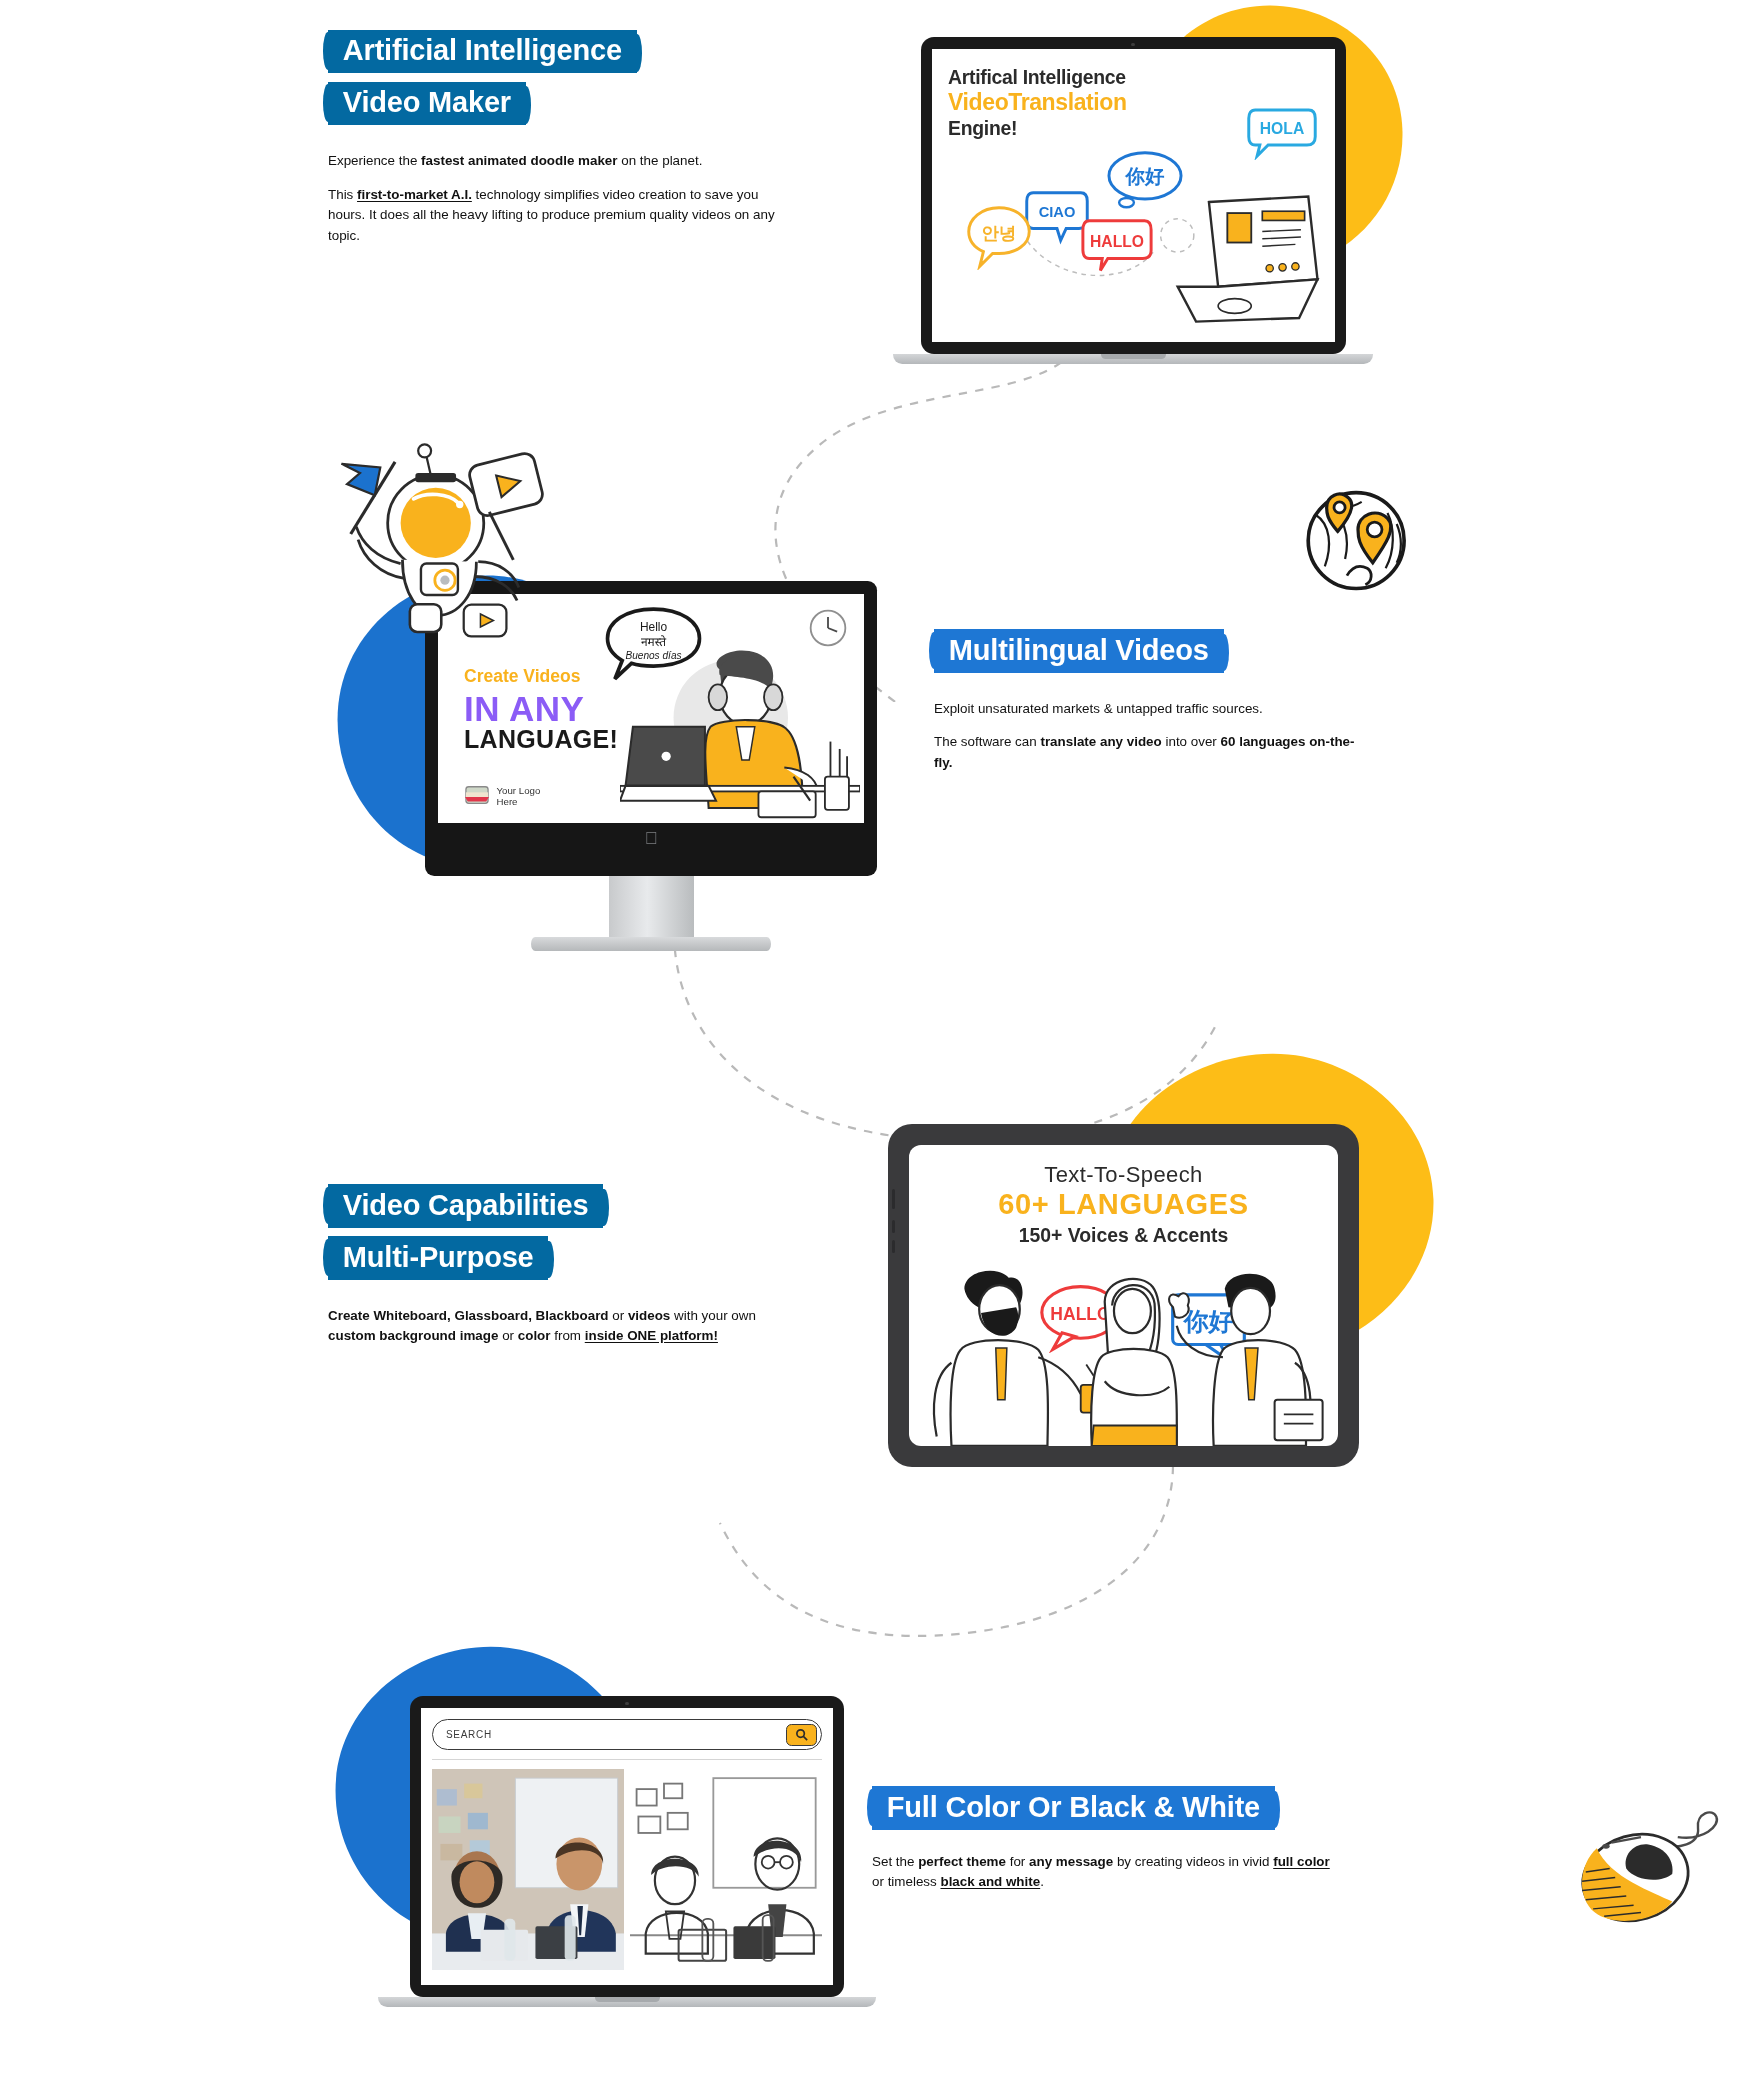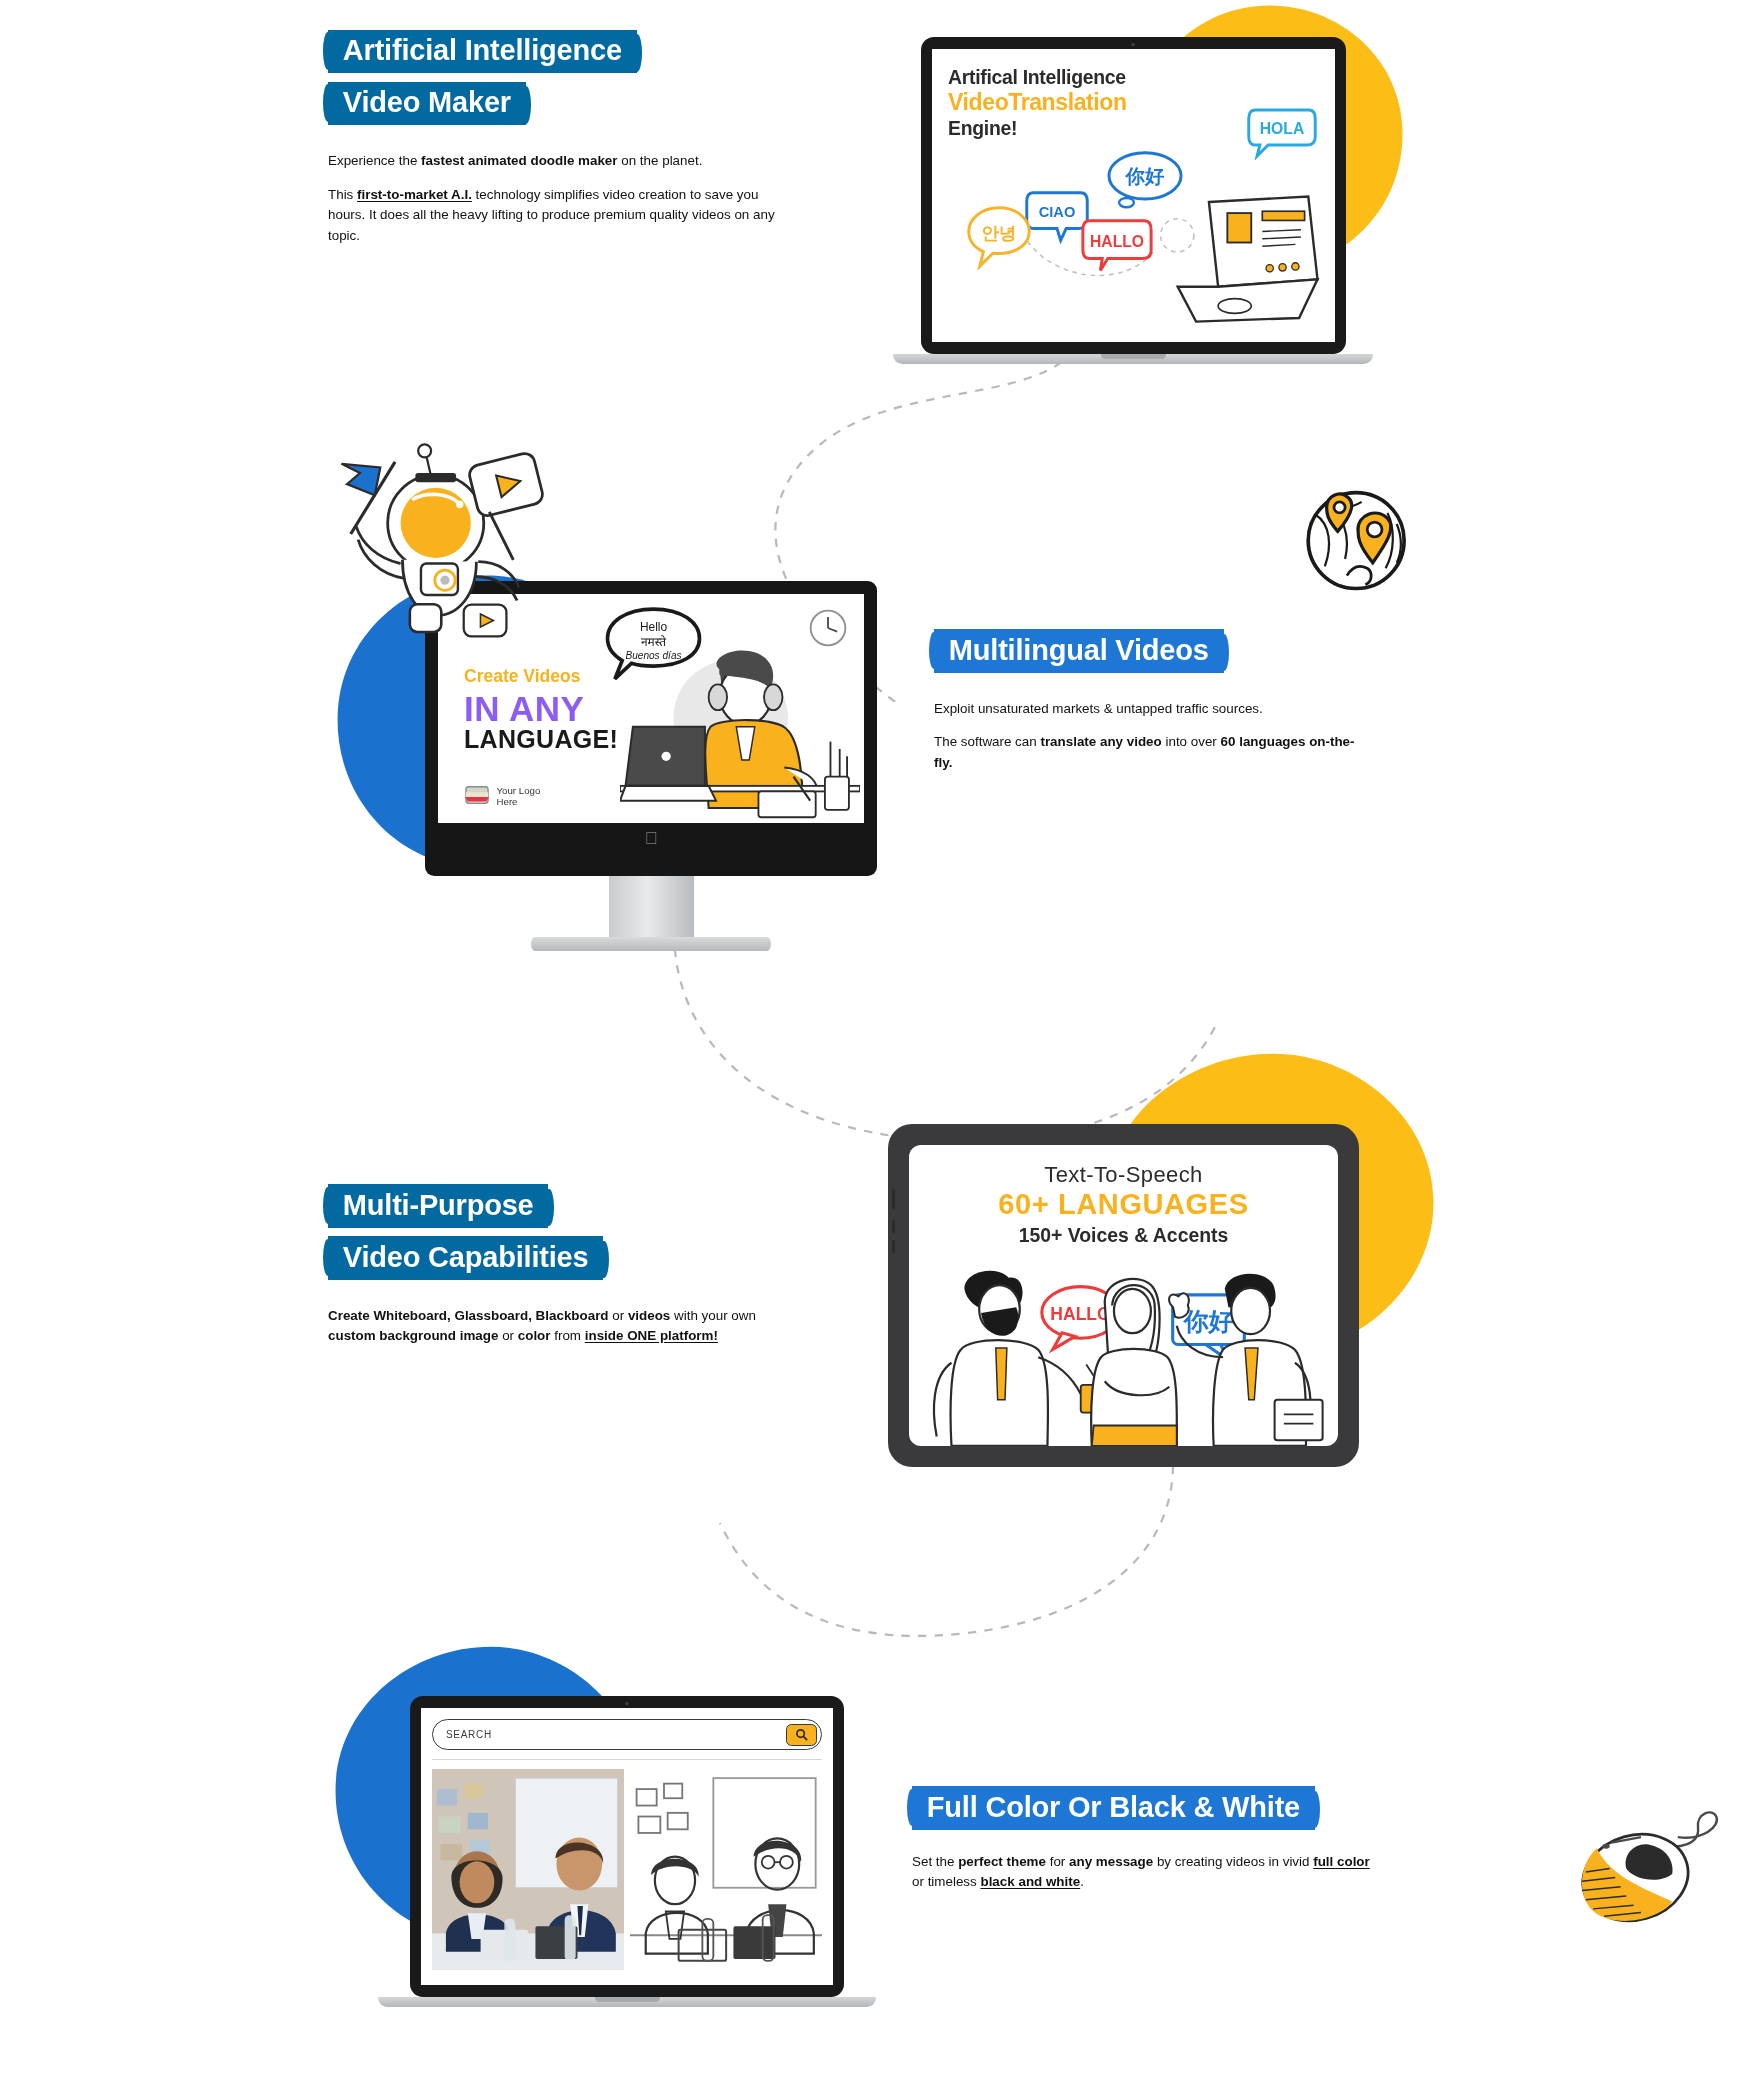--- a/index.html
+++ b/index.html
@@ -40,21 +40,21 @@
   .copy { font-size:13.4px; color:#111; line-height:1.52; }
   .copy p { margin-bottom:13px; }
   .copy b { font-weight:bold; }
   .copy u { text-decoration:underline; font-weight:bold; text-underline-offset:1.8px; }
 
   
   .txt { position:absolute; }
   #block-ai    { left:328px; top:29.5px;  width:461px; }
   #block-multi { left:934px; top:629px; width:434px; }
   #block-mpv   { left:328px; top:1184px; width:434px; }
-  #block-fcbw  { left:912px; top:1786px; width:461px; }
+  #block-fcbw  { left:872px; top:1786px; width:461px; }
 
   
   .blob { position:absolute; z-index:0; }
   .blob svg { display:block; }
 
   
   .device { position:absolute; z-index:2; }
 
   
   .mb-screen {
@@ -320,22 +320,22 @@
     <path d="M106 40 C112 54 112 70 106 82" fill="none" stroke="#1a1a1a" stroke-width="2.4"></path>
     <path d="M52 96 C58 86 66 84 74 88 C80 92 80 102 72 106" fill="none" stroke="#1a1a1a" stroke-width="3"></path>
     <path d="M36 14 C46 24 58 22 68 16" fill="none" stroke="#1a1a1a" stroke-width="2.4"></path>
     <path d="M30 22 C30 10 44 2 54 12 C62 20 54 34 42 48 C30 34 30 28 30 22 Z" fill="#F9B21D" stroke="#1a1a1a" stroke-width="3.5"></path>
     <circle cx="44" cy="22" r="6" fill="#fff" stroke="#1a1a1a" stroke-width="3"></circle>
     <path d="M64 46 C64 30 84 22 96 34 C106 44 94 62 80 82 C64 62 64 54 64 46 Z" fill="#F9B21D" stroke="#1a1a1a" stroke-width="3.5"></path>
     <circle cx="82" cy="46" r="8" fill="#fff" stroke="#1a1a1a" stroke-width="3"></circle>
   </svg>
 
   <div class="txt" id="block-mpv">
+    <div class="hl-line"><span class="hl hl-yellow">Video Capabilities</span></div>
     <div class="hl-line"><span class="hl hl-yellow">Multi-Purpose</span></div>
-    <div class="hl-line"><span class="hl hl-yellow">Video Capabilities</span></div>
     <div class="copy" style="margin-top:26px;">
       <p><b>Create Whiteboard, Glassboard, Blackboard</b> or <b>videos</b> with your own <b>custom background image</b> or <b>color</b> from <u>inside ONE platform!</u></p>
     </div>
   </div>
 
   <div class="blob" style="left:1098px; top:1048px;">
     <svg width="341" height="314" viewBox="0 0 370 340">
       <path d="M190 6 C278 6 362 74 364 164 C366 256 284 332 186 334 C88 336 8 258 8 166 C8 74 96 6 190 6 Z" fill="#FDBD17"></path>
     </svg>
   </div>

